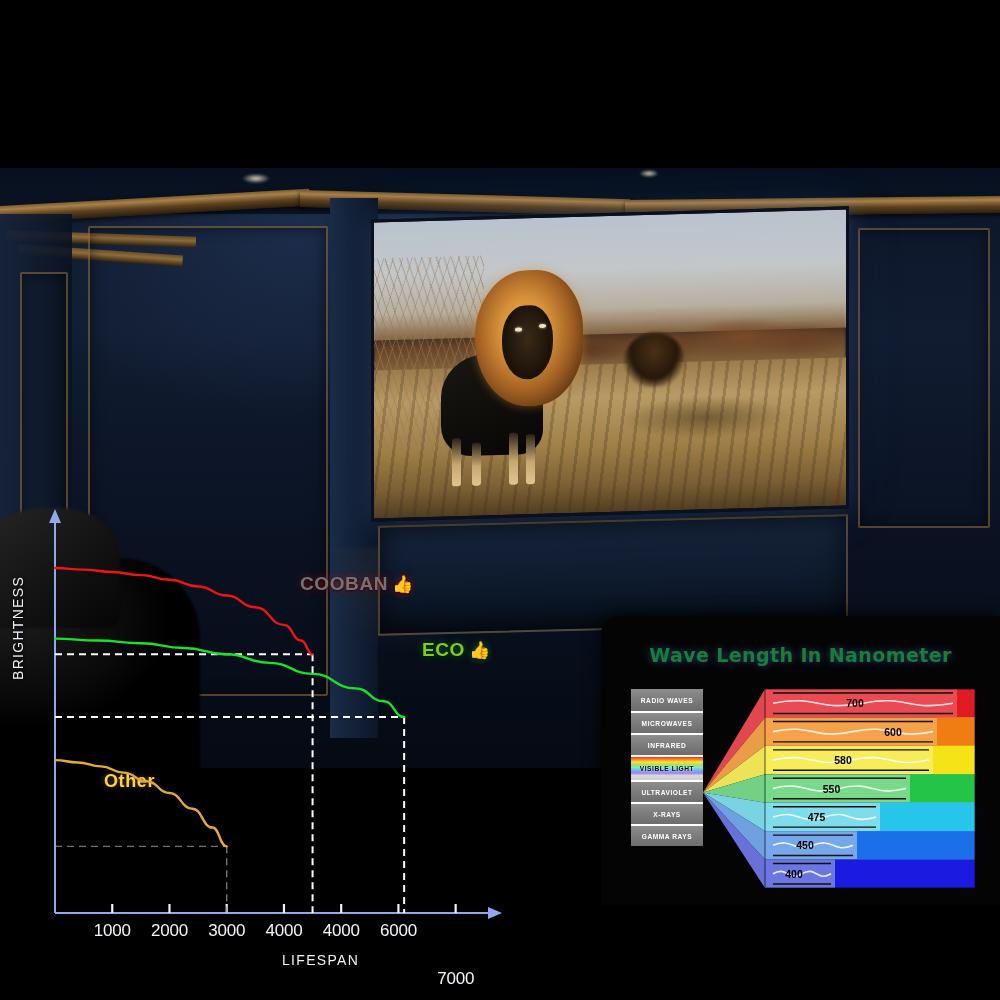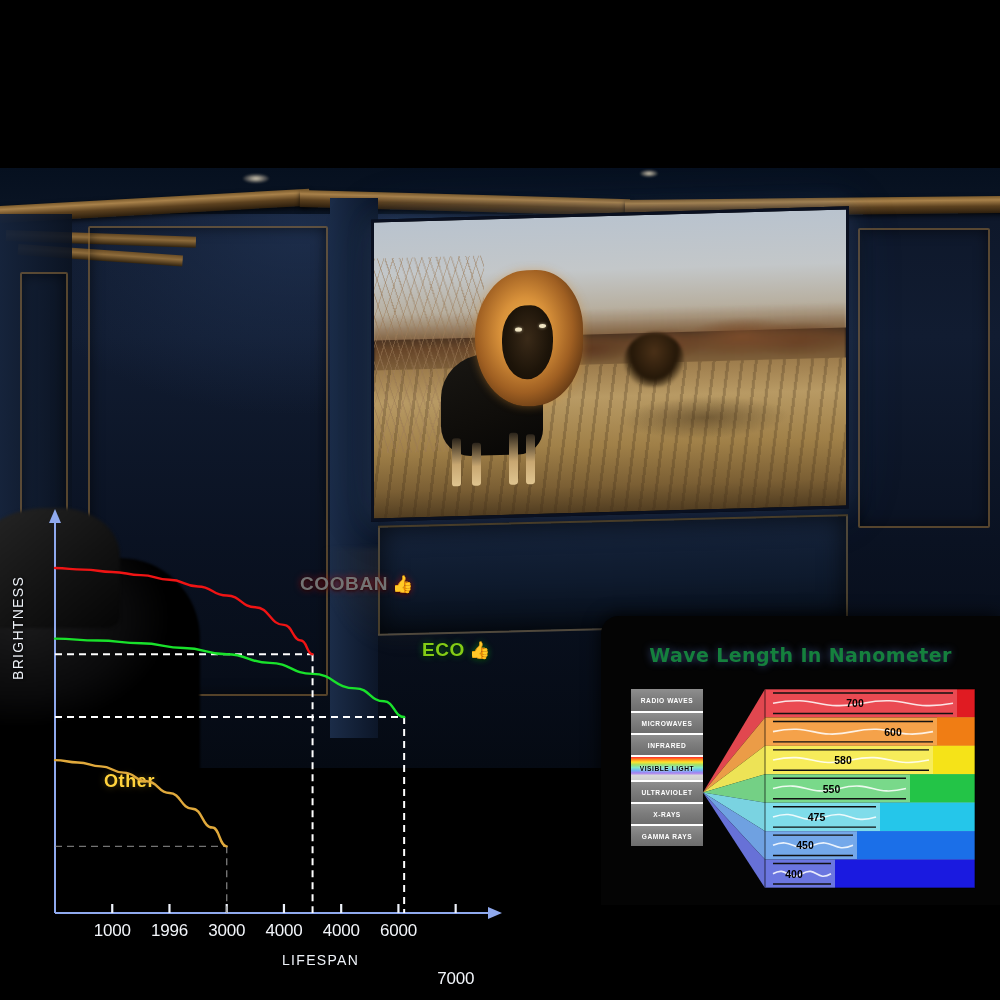--- a/index.html
+++ b/index.html
@@ -359,21 +359,21 @@
         <line x1="226.71052631578948" y1="341.36" x2="226.71052631578948" y2="408" stroke="#9a9a9a" stroke-width="1.4" stroke-dasharray="7 5" opacity="0.75"></line>
         <path d="M55,63.04000000000002 C69.30921052631578,63.04000000000002 69.30921052631578,64.60800000000006 83.61842105263158,64.60800000000006 C97.92763157894737,64.60800000000006 97.92763157894737,66.95999999999998 112.23684210526315,66.95999999999998 C126.54605263157895,66.95999999999998 126.54605263157895,70.096 140.85526315789474,70.096 C155.16447368421052,70.096 155.16447368421052,74.80000000000001 169.4736842105263,74.80000000000001 C183.7828947368421,74.80000000000001 183.7828947368421,81.464 198.09210526315792,81.464 C212.4013157894737,81.464 212.4013157894737,90.47999999999996 226.71052631578948,90.47999999999996 C241.01973684210526,90.47999999999996 241.01973684210526,102.24000000000001 255.32894736842104,102.24000000000001 C269.6381578947368,102.24000000000001 269.6381578947368,119.88 283.9473684210526,119.88 C292.5328947368421,119.88 292.5328947368421,135.56 301.11842105263156,135.56 C306.84210526315786,135.56 306.84210526315786,149.27999999999997 312.56578947368416,149.27999999999997" fill="none" stroke="#f01414" stroke-width="2.4" stroke-linecap="round"></path>
         <path d="M55,133.60000000000002 C76.46381578947368,133.60000000000002 76.46381578947368,135.56 97.92763157894737,135.56 C119.39144736842105,135.56 119.39144736842105,138.30400000000003 140.85526315789474,138.30400000000003 C162.3190789473684,138.30400000000003 162.3190789473684,143.00800000000004 183.78289473684208,143.00800000000004 C205.24671052631578,143.00800000000004 205.24671052631578,149.27999999999997 226.71052631578948,149.27999999999997 C248.17434210526315,149.27999999999997 248.17434210526315,157.904 269.6381578947368,157.904 C291.1019736842105,157.904 291.1019736842105,168.88 312.56578947368416,168.88 C334.02960526315786,168.88 334.02960526315786,183.38400000000001 355.49342105263156,183.38400000000001 C369.80263157894734,183.38400000000001 369.80263157894734,196.32 384.1118421052631,196.32 C394.12828947368416,196.32 394.12828947368416,212 404.14473684210526,212" fill="none" stroke="#19e22b" stroke-width="2.4" stroke-linecap="round"></path>
         <path d="M55,255.12 C66.44736842105263,255.12 66.44736842105263,257.472 77.89473684210526,257.472 C89.34210526315789,257.472 89.34210526315789,261.392 100.78947368421052,261.392 C112.23684210526315,261.392 112.23684210526315,267.664 123.68421052631578,267.664 C135.1315789473684,267.664 135.1315789473684,276.288 146.57894736842104,276.288 C158.02631578947367,276.288 158.02631578947367,288.048 169.4736842105263,288.048 C180.92105263157893,288.048 180.92105263157893,303.728 192.36842105263156,303.728 C202.38486842105263,303.728 202.38486842105263,322.544 212.4013157894737,322.544 C219.5559210526316,322.544 219.5559210526316,341.36 226.71052631578948,341.36" fill="none" stroke="#e0a93c" stroke-width="2.4" stroke-linecap="round"></path>
       </svg>
   </div>
   <div class="axis-title y-title">BRIGHTNESS</div>
   <div class="axis-title x-title">LIFESPAN</div>
   <div id="xticks">
       <div class="tick-label" style="left: 112.237px; top: 921px;">1000</div>
-      <div class="tick-label" style="left: 169.474px; top: 921px;">1996</div>
+      <div class="tick-label" style="left: 169.474px; top: 921px;">2000</div>
       <div class="tick-label" style="left: 226.711px; top: 921px;">3000</div>
       <div class="tick-label" style="left: 283.947px; top: 921px;">4000</div>
       <div class="tick-label" style="left: 341.184px; top: 921px;">4000</div>
       <div class="tick-label" style="left: 398.421px; top: 921px;">6000</div>
       <div class="tick-label" style="left: 455.658px; top: 921px; margin-top: 48px;">7000</div>
     </div>
 
   <div class="series-label lbl-cooban">
     <span>COOBAN</span><span class="thumb">👍</span>
   </div>

